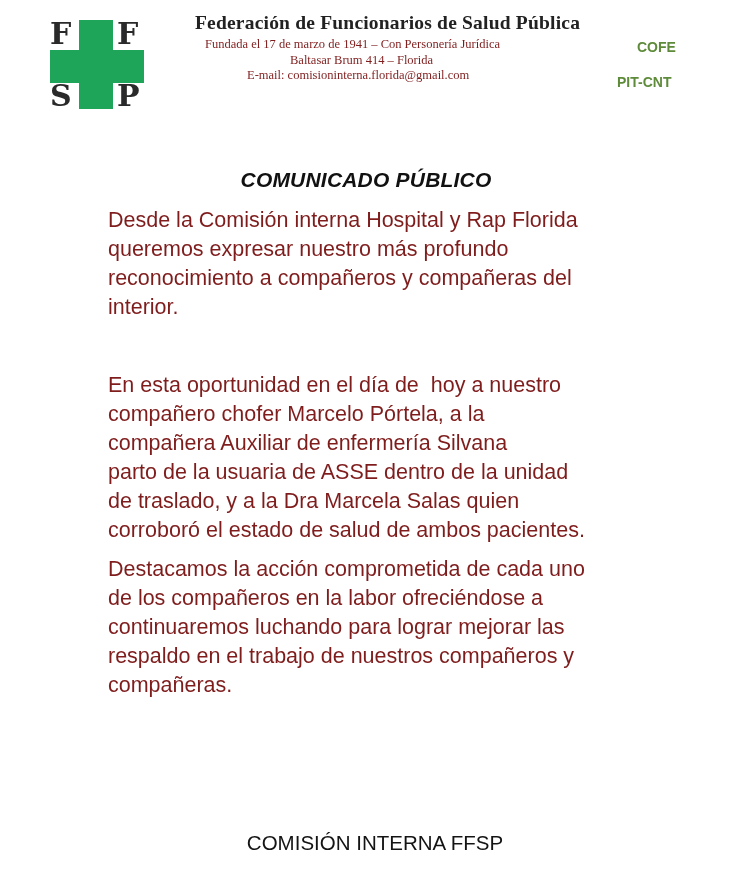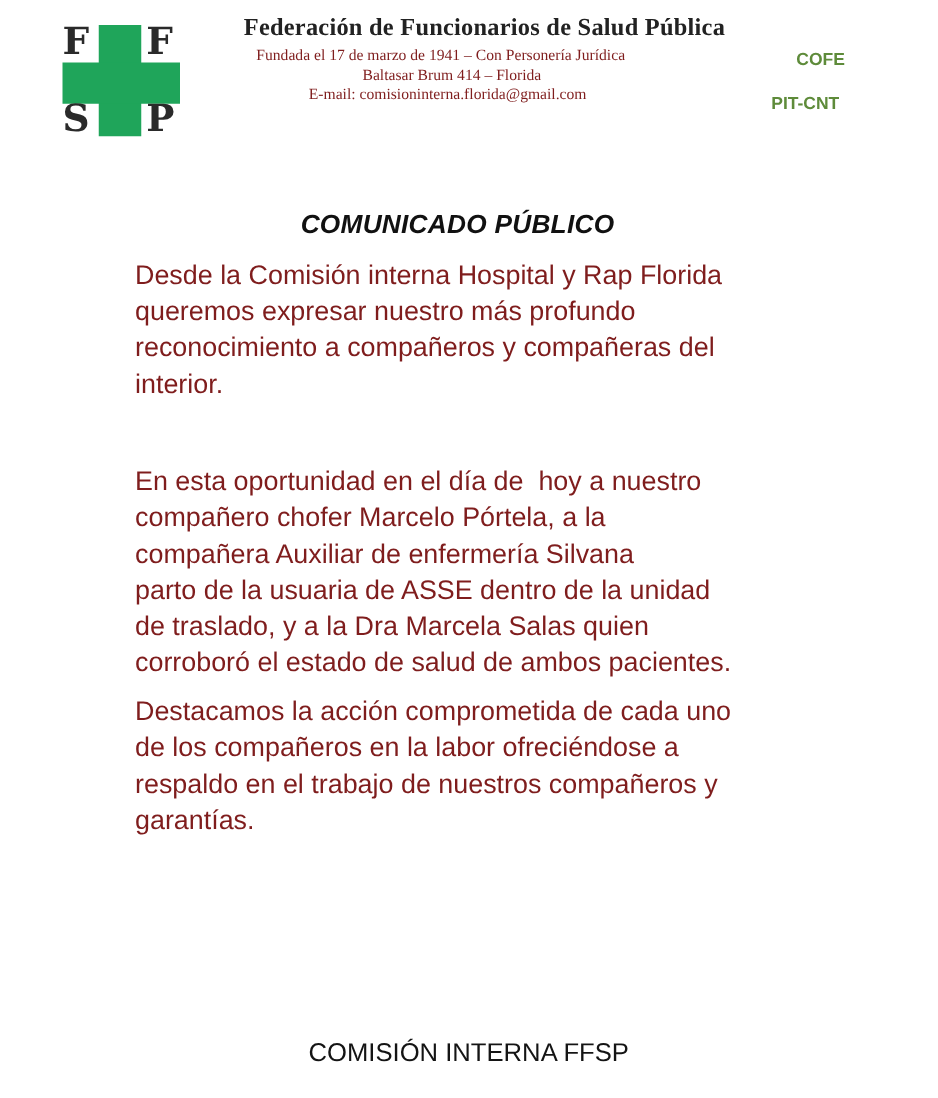--- a/index.html
+++ b/index.html
@@ -174,19 +174,20 @@
     <span class="line">compañero chofer Marcelo Pórtela, a la</span>
     <span class="line">compañera Auxiliar de enfermería Silvana</span>
     <span class="line">parto de la usuaria de ASSE dentro de la unidad</span>
     <span class="line">de traslado, y a la Dra Marcela Salas quien</span>
     <span class="line">corroboró el estado de salud de ambos pacientes.</span>
   </div>
 
   <div class="body-text para-3">
     <span class="line">Destacamos la acción comprometida de cada uno</span>
     <span class="line">de los compañeros en la labor ofreciéndose a</span>
+    <span class="line">continuaremos luchando para lograr mejorar las</span>
     <span class="line">respaldo en el trabajo de nuestros compañeros y</span>
-    <span class="line">garantías.</span>
+    <span class="line">compañeras.</span>
   </div>
 
   <div class="signature">COMISIÓN INTERNA FFSP</div>
 
 </div>
 
 </body></html>

